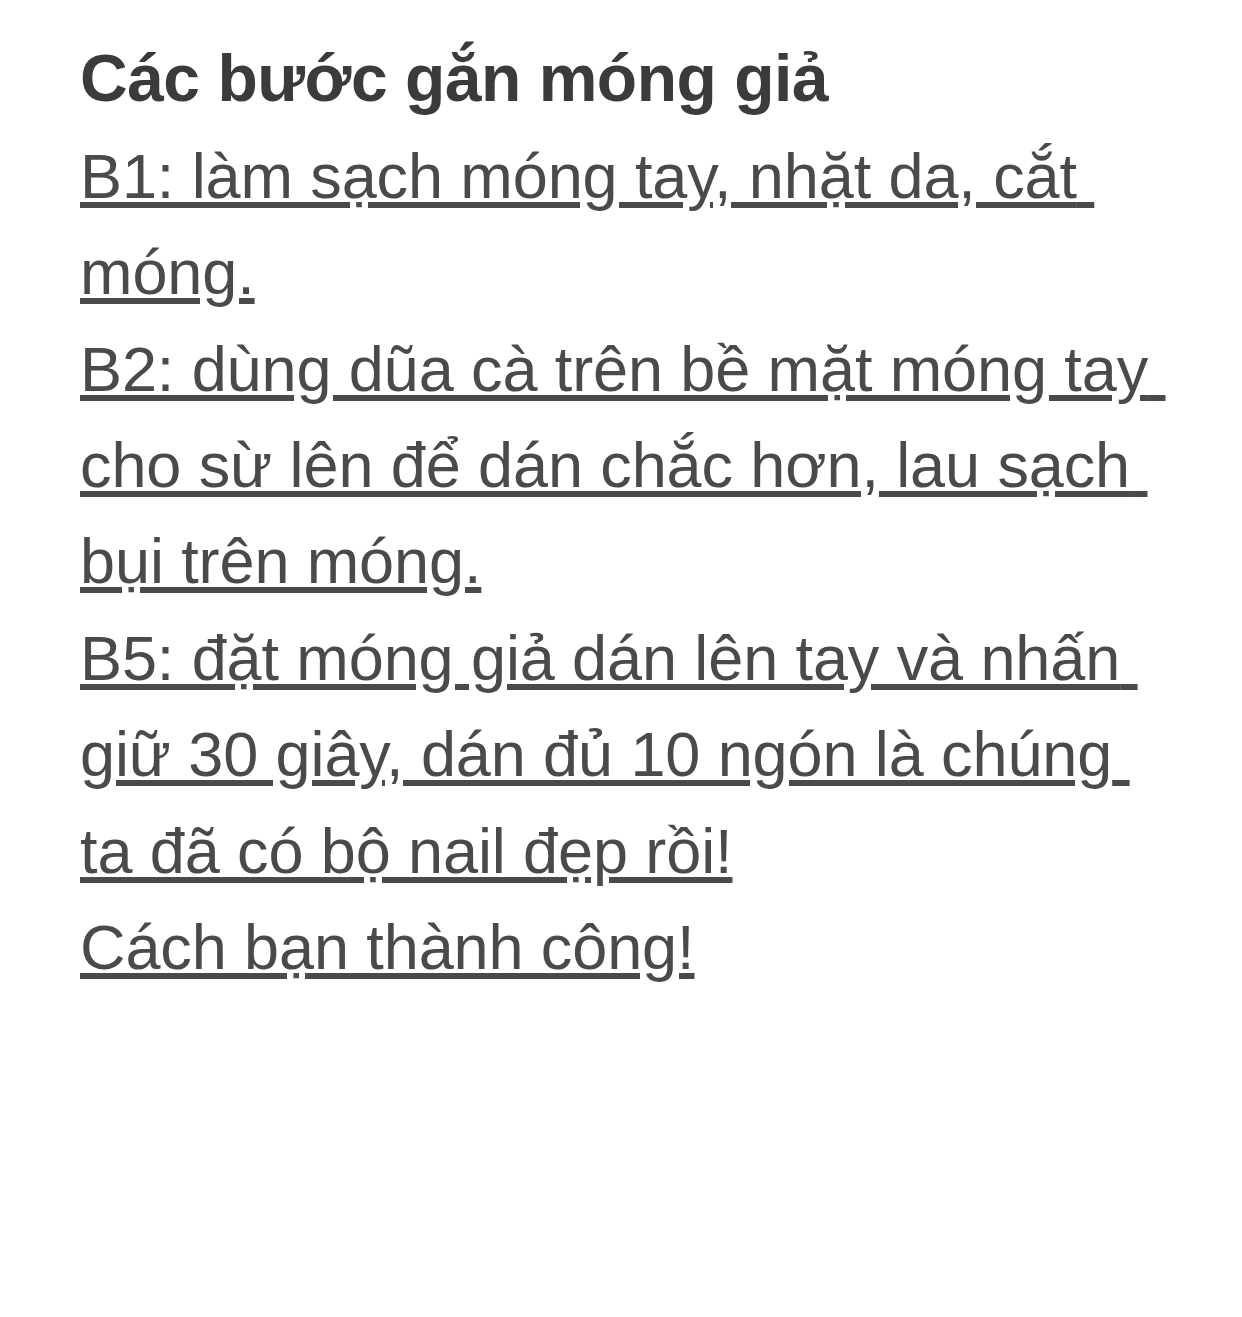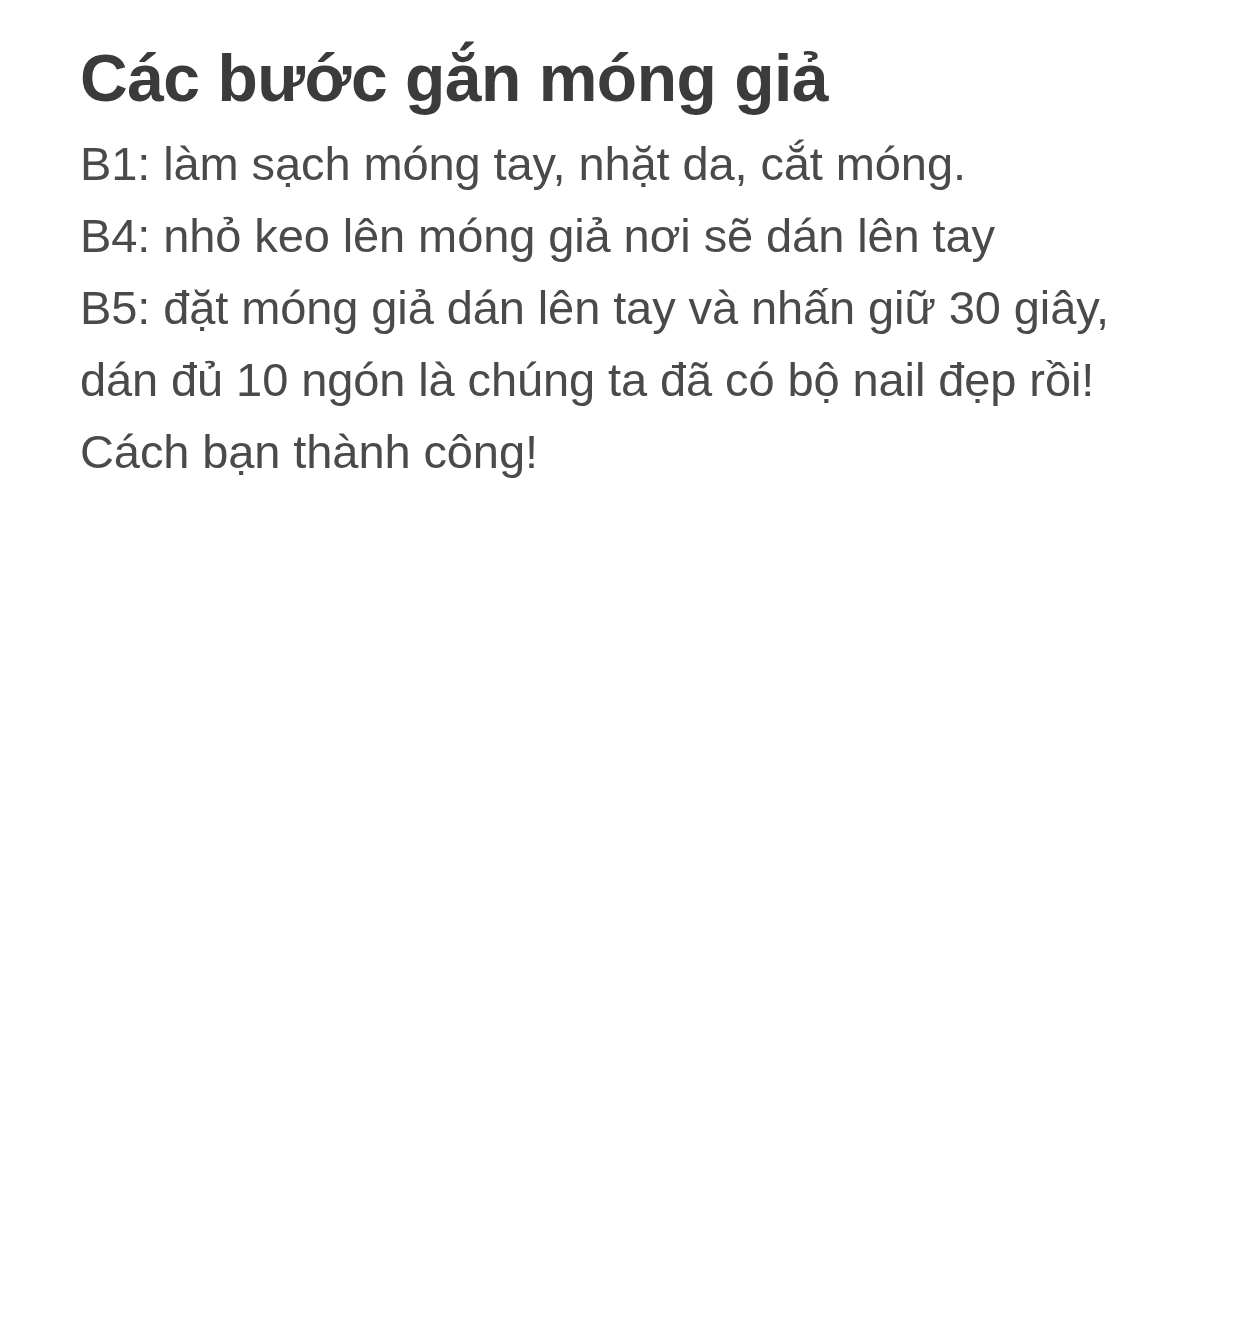--- a/index.html
+++ b/index.html
@@ -25,36 +25,37 @@
   .doc-title {
     font-size: 66px;
     line-height: 1.18;
     font-weight: 700;
     color: #3b3b3b;
     letter-spacing: -0.5px;
     margin: 0 0 10px 0;
     white-space: pre-wrap;
   }
   .doc-body {
-    font-size: 47px;
+    font-size: 63px;
     line-height: 1.53;
     font-weight: 400;
     color: #4a4a4a;
     letter-spacing: -0.1px;
+    text-decoration: underline;
   }
   .doc-line {
     margin: 0;
     white-space: pre-wrap;
     word-wrap: break-word;
   }
 </style>
 </head>
 <body>
 
 <div class="page">
   <h1 class="doc-title">Các bước gắn móng giả</h1>
   <div class="doc-body">
     <p class="doc-line">B1: làm sạch móng tay, nhặt da, cắt móng.</p>
-    <p class="doc-line">B4: nhỏ keo lên móng giả nơi sẽ dán lên tay</p>
+    <p class="doc-line">B2: dùng dũa cà trên bề mặt móng tay cho sừ lên để dán chắc hơn, lau sạch bụi trên móng.</p>
     <p class="doc-line">B5: đặt móng giả dán lên tay và nhấn giữ 30 giây, dán đủ 10 ngón là chúng ta đã có bộ nail đẹp rồi!</p>
     <p class="doc-line">Cách bạn thành công!</p>
   </div>
 </div>
 
 </body></html>

